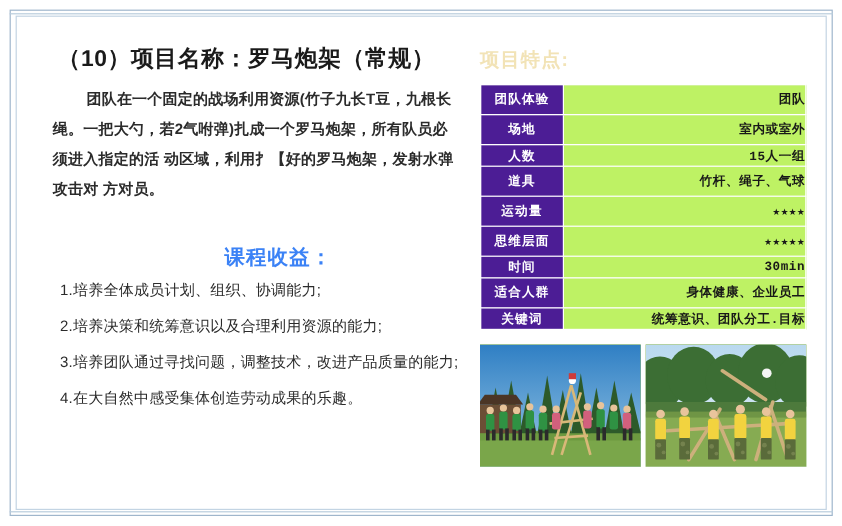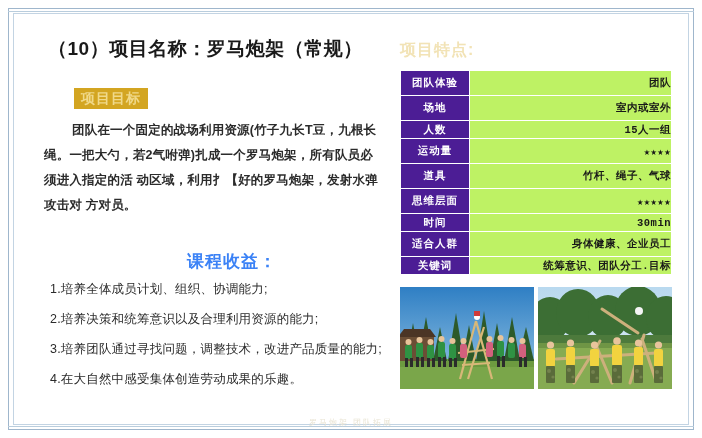--- a/index.html
+++ b/index.html
@@ -215,21 +215,20 @@
 
   <div class="frame-outer"></div>
   <div class="frame-inner"></div>
   <div class="frame-accent-top"></div>
   <div class="frame-accent-bottom"></div>
 
   <div class="left-col">
 
     <div class="slide-title">（10）项目名称：罗马炮架（常规）</div>
 
-    <div class="goal-badge">项目目标</div>
 
     <div class="goal-body">团队在一个固定的战场利用资源(竹子九长T豆，九根长绳。一把大勺，若2气咐弹)扎成一个罗马炮架，所有队员必须进入指定的活 动区域，利用扌【好的罗马炮架，发射水弹攻击对 方对员。</div>
 
     <div class="benefit-title">课程收益：</div>
 
     <ul class="benefit-list">
       <li>1.培养全体成员计划、组织、协调能力;</li>
       <li>2.培养决策和统筹意识以及合理利用资源的能力;</li>
       <li>3.培养团队通过寻找问题，调整技术，改进产品质量的能力;</li>
       <li>4.在大自然中感受集体创造劳动成果的乐趣。</li>
@@ -248,26 +247,26 @@
         </tr>
         <tr class="r-tall">
           <td class="lbl">场地</td>
           <td class="val">室内或室外</td>
         </tr>
         <tr class="r-short">
           <td class="lbl">人数</td>
           <td class="val">15人一组</td>
         </tr>
         <tr class="r-tall">
+          <td class="lbl">道具</td>
+          <td class="val">竹杆、绳子、气球</td>
+        </tr>
+        <tr class="r-tall">
           <td class="lbl">运动量</td>
           <td class="val stars">★★★★</td>
-        </tr>
-        <tr class="r-tall">
-          <td class="lbl">道具</td>
-          <td class="val">竹杆、绳子、气球</td>
         </tr>
         <tr class="r-tall">
           <td class="lbl">思维层面</td>
           <td class="val stars">★★★★★</td>
         </tr>
         <tr class="r-short">
           <td class="lbl">时间</td>
           <td class="val">30min</td>
         </tr>
         <tr class="r-tall">
@@ -438,15 +437,14 @@
               <circle cx="103" cy="90" r="1.6"></circle>
             <circle cx="119" cy="85" r="2"></circle>
               <circle cx="123" cy="91" r="1.6"></circle>
           </g>
         </g>
       </svg>
     </div>
 
   </div>
 
-  <div class="watermark">罗马炮架 团队拓展</div>
 
 </div>
 
 </body></html>

